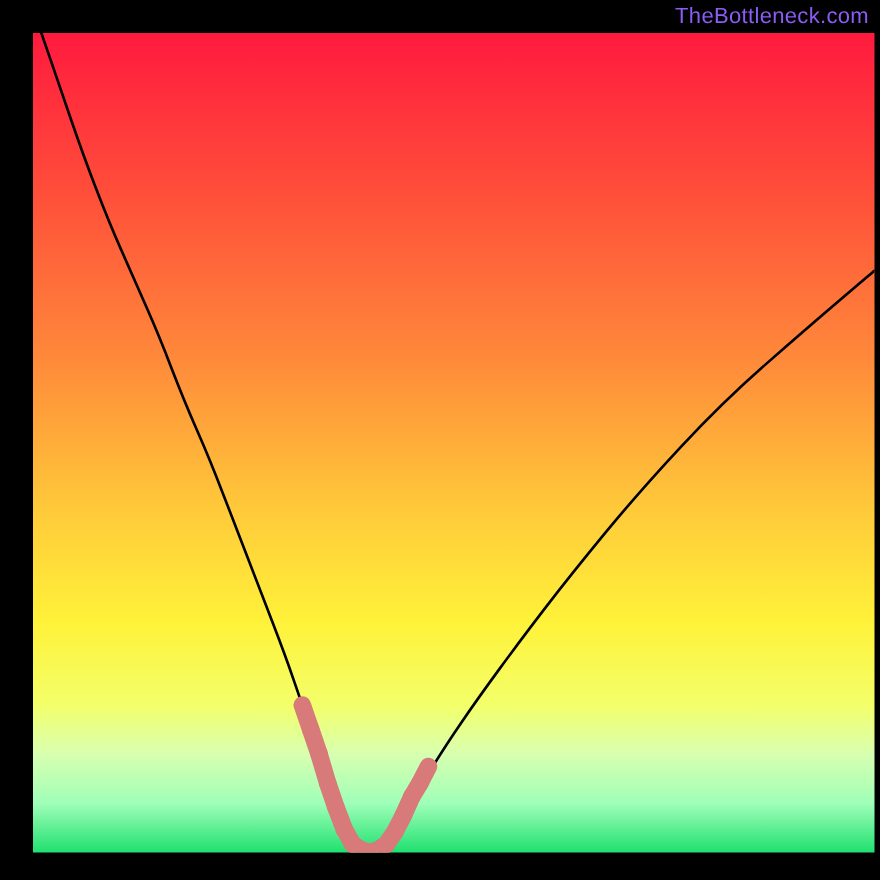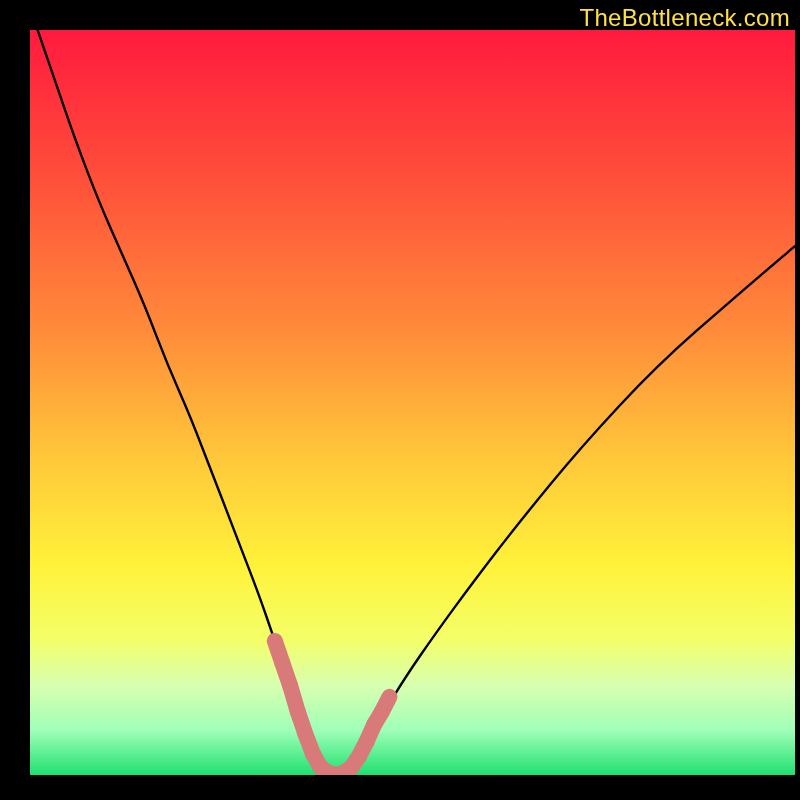--- a/index.html
+++ b/index.html
@@ -14,22 +14,22 @@
   .stage {
     position: relative;
     width: 800px;
     height: 800px;
     background: #000000;
   }
   .watermark {
     position: absolute;
     top: 4px;
     right: 10px;
-    color: #fde047;
-    font-size: 24px;
+    color: #8b5cf6;
+    font-size: 20px;
     font-weight: 500;
     letter-spacing: 0.3px;
     z-index: 3;
   }
   svg {
     position: absolute;
     top: 0;
     left: 0;
   }
 </style>

